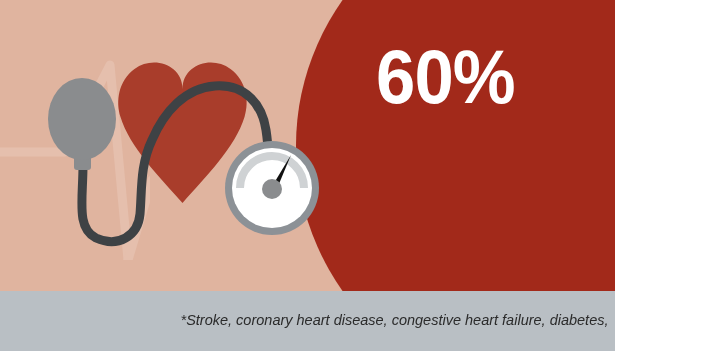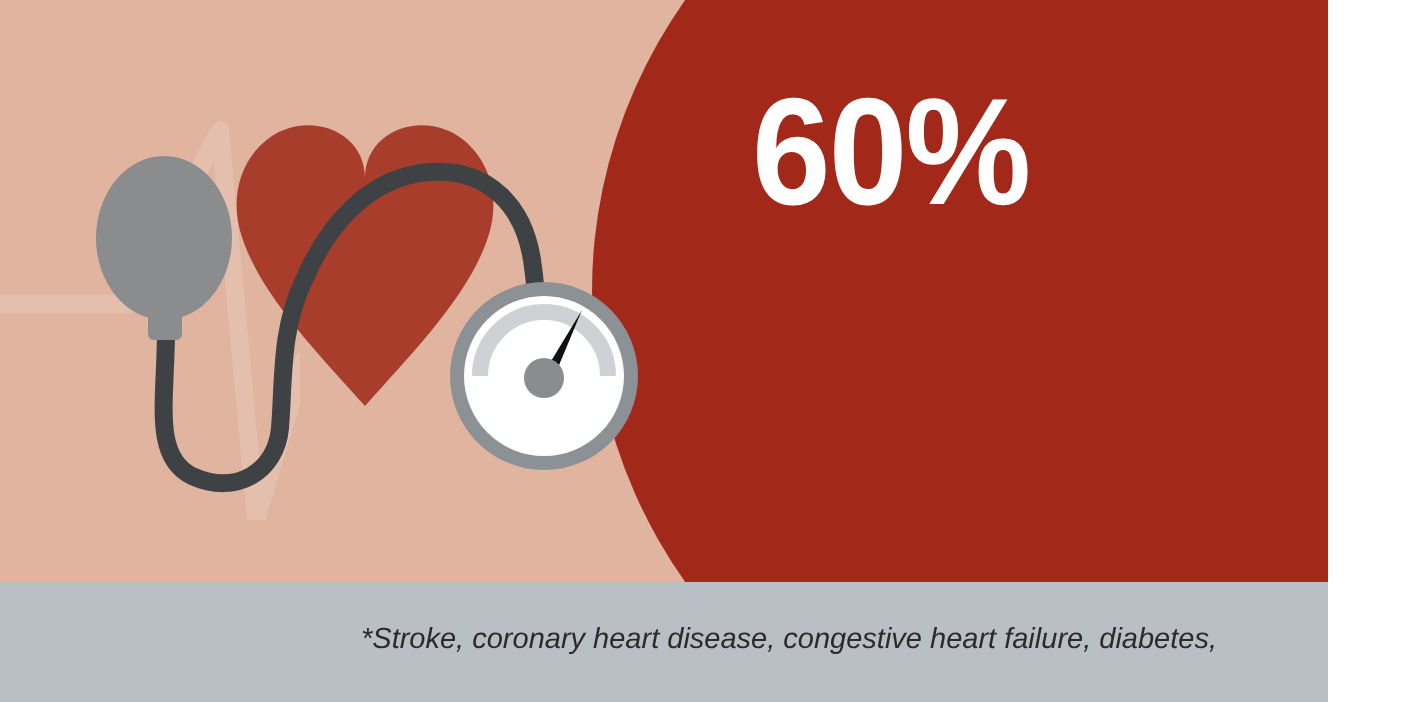--- a/index.html
+++ b/index.html
@@ -3,21 +3,21 @@
 <meta charset="utf-8">
 <title>BP Infographic</title>
 <style>
   html, body {
     margin: 0;
     padding: 0;
     background: #ffffff;
   }
   #infographic {
     position: relative;
-    width: 664px;
+    width: 615px;
     height: 351px;
     overflow: hidden;
     font-family: "Liberation Sans", sans-serif;
     background: #E0B49F;
   }
 
   
   .peach-bg {
     position: absolute;
     left: 0; top: 0;

